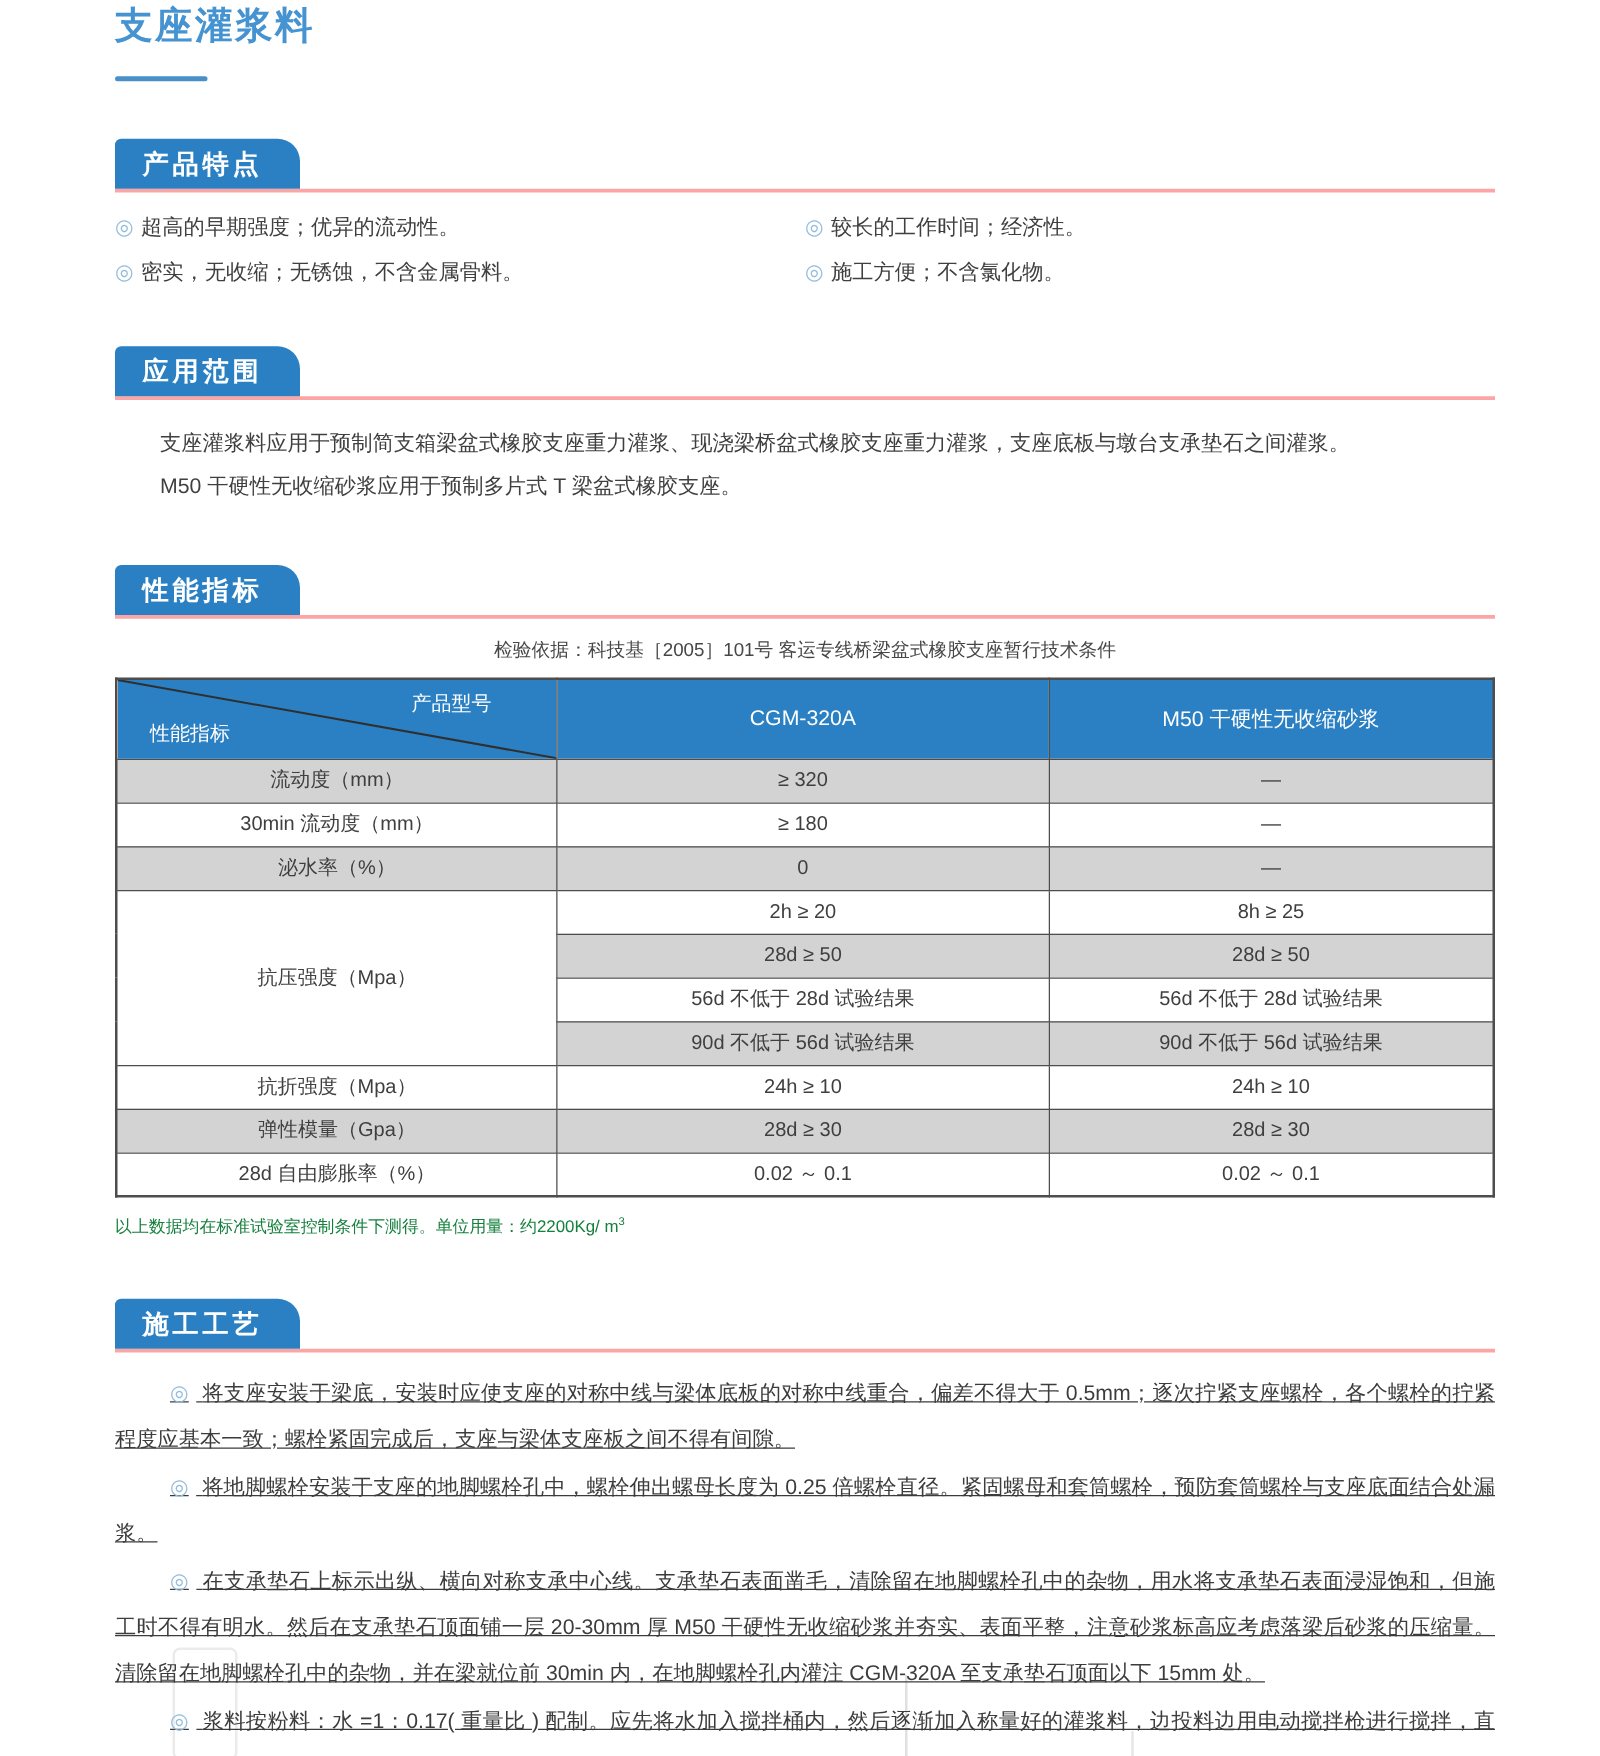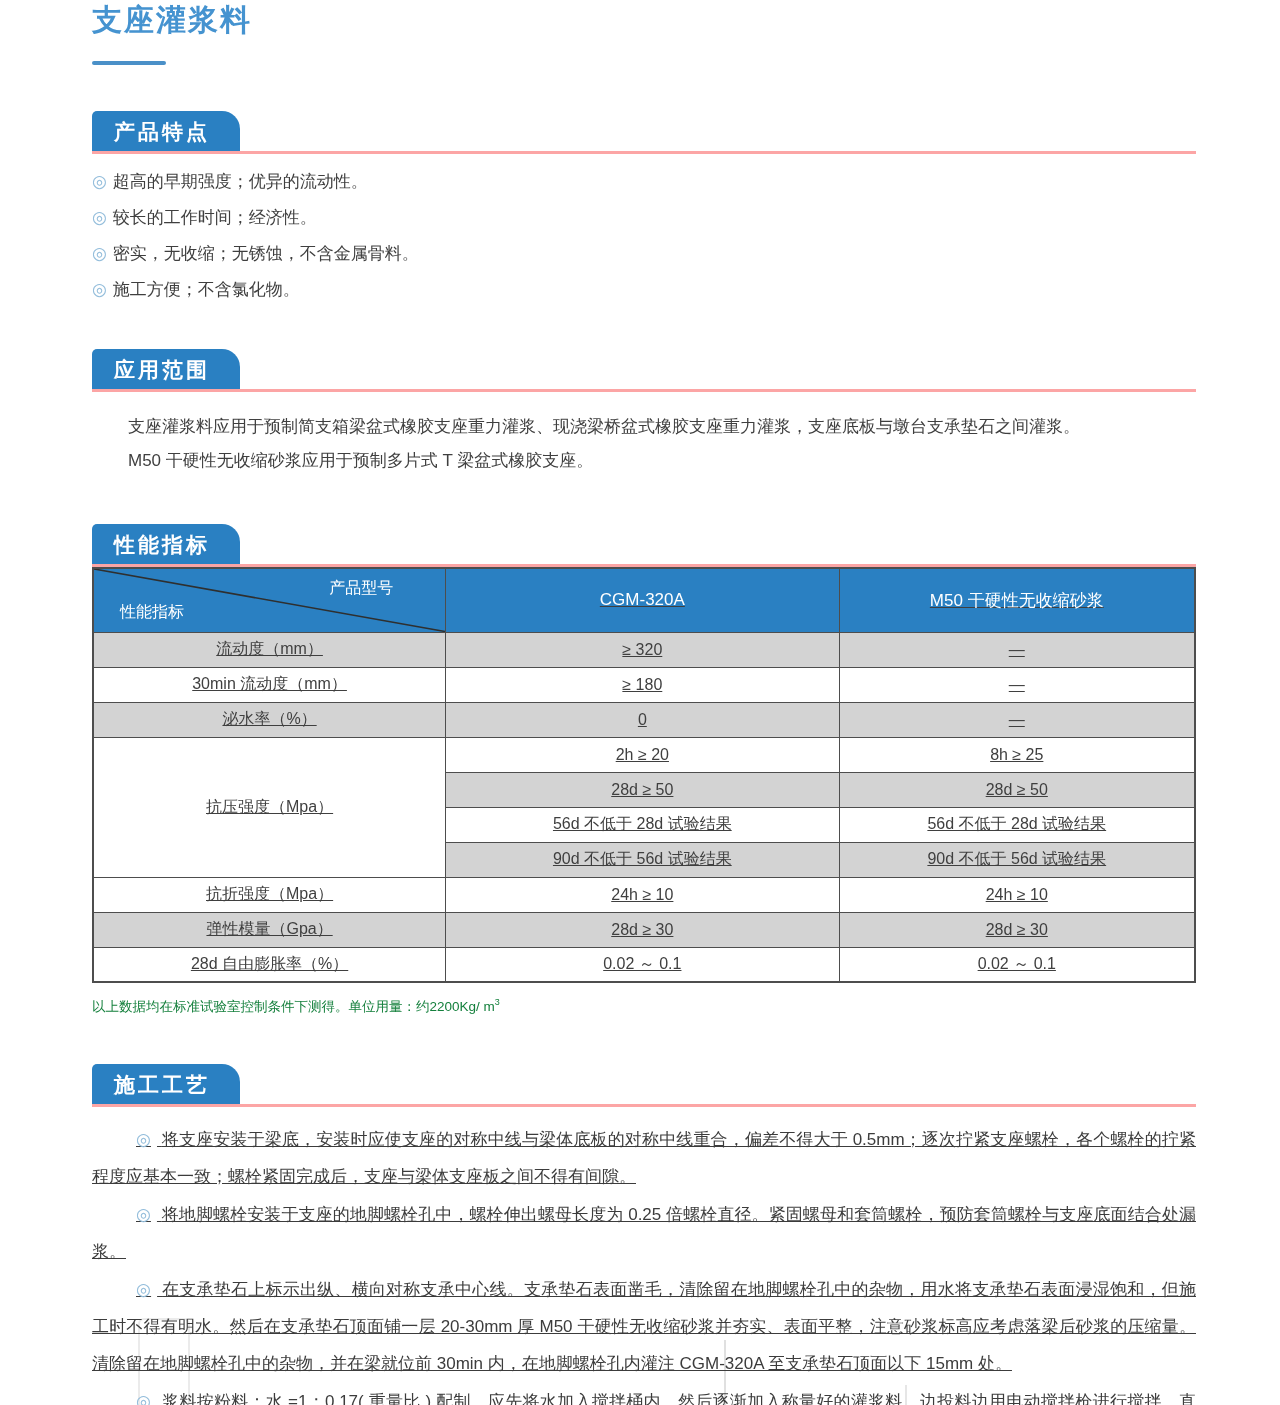--- a/index.html
+++ b/index.html
@@ -20,29 +20,29 @@
   .tab-row { border-bottom:3px solid #fca5a5; line-height:0; }
   .tab {
     display:inline-block; background:#2a80c2; color:#ffffff;
     font-size:21px; font-weight:bold; letter-spacing:3px; line-height:1;
     padding:10px 30px 9px 22px;
     border-radius:5px 18px 0 0;
   }
 
   
   .bullet { color:#93bddb; font-size:17px; margin-right:6px; }
-  .feature-grid { display:grid; grid-template-columns:1fr; row-gap:13px; margin-top:16px; font-size:17px; }
+  .feature-grid { display:grid; grid-template-columns:1fr 1fr; row-gap:13px; margin-top:16px; font-size:17px; }
   .feature-item { white-space:nowrap; }
 
   
   .app-text { margin-top:18px; padding-left:36px; font-size:17px; line-height:34px; }
 
   
   .basis { margin-top:16px; text-align:center; font-size:15px; color:#474747; }
-  table.perf { width:100%; border-collapse:collapse; margin-top:0;text-decoration:underline; }
+  table.perf { width:100%; border-collapse:collapse; margin-top:12px; }
   table.perf th, table.perf td { border:1px solid #4d4d4d; text-align:center; vertical-align:middle; }
   table.perf { border:2px solid #4d4d4d; }
   thead th { background:#2a80c2; color:#ffffff; font-weight:normal; font-size:17px; height:64px; }
   th.diagonal { position:relative; width:32%; padding:0; }
   th.diagonal svg { position:absolute; inset:0; width:100%; height:100%; }
   .corner-top { position:absolute; top:9px; right:52px; font-size:16px; }
   .corner-bottom { position:absolute; bottom:9px; left:26px; font-size:16px; }
   col.c2 { width:35.7%; } col.c3 { width:32.3%; }
   tbody td { font-size:16px; height:35px; background:#ffffff; }
   tbody tr:nth-child(odd) td { background:#d3d3d3; }
@@ -100,20 +100,21 @@
     <div class="app-text">
       <div>支座灌浆料应用于预制简支箱梁盆式橡胶支座重力灌浆、现浇梁桥盆式橡胶支座重力灌浆，支座底板与墩台支承垫石之间灌浆。</div>
       <div>M50 干硬性无收缩砂浆应用于预制多片式 T 梁盆式橡胶支座。</div>
     </div>
   </div>
 
   <div class="section sec-performance">
     <div class="tab-row">
       <span class="tab">性能指标</span>
     </div>
+    <div class="basis">检验依据：科技基［2005］101号 客运专线桥梁盆式橡胶支座暂行技术条件</div>
 
     <table class="perf">
       <colgroup>
           <col class="c1">
           <col class="c2">
           <col class="c3">
         </colgroup>
       <thead>
         <tr>
           <th class="diagonal">

